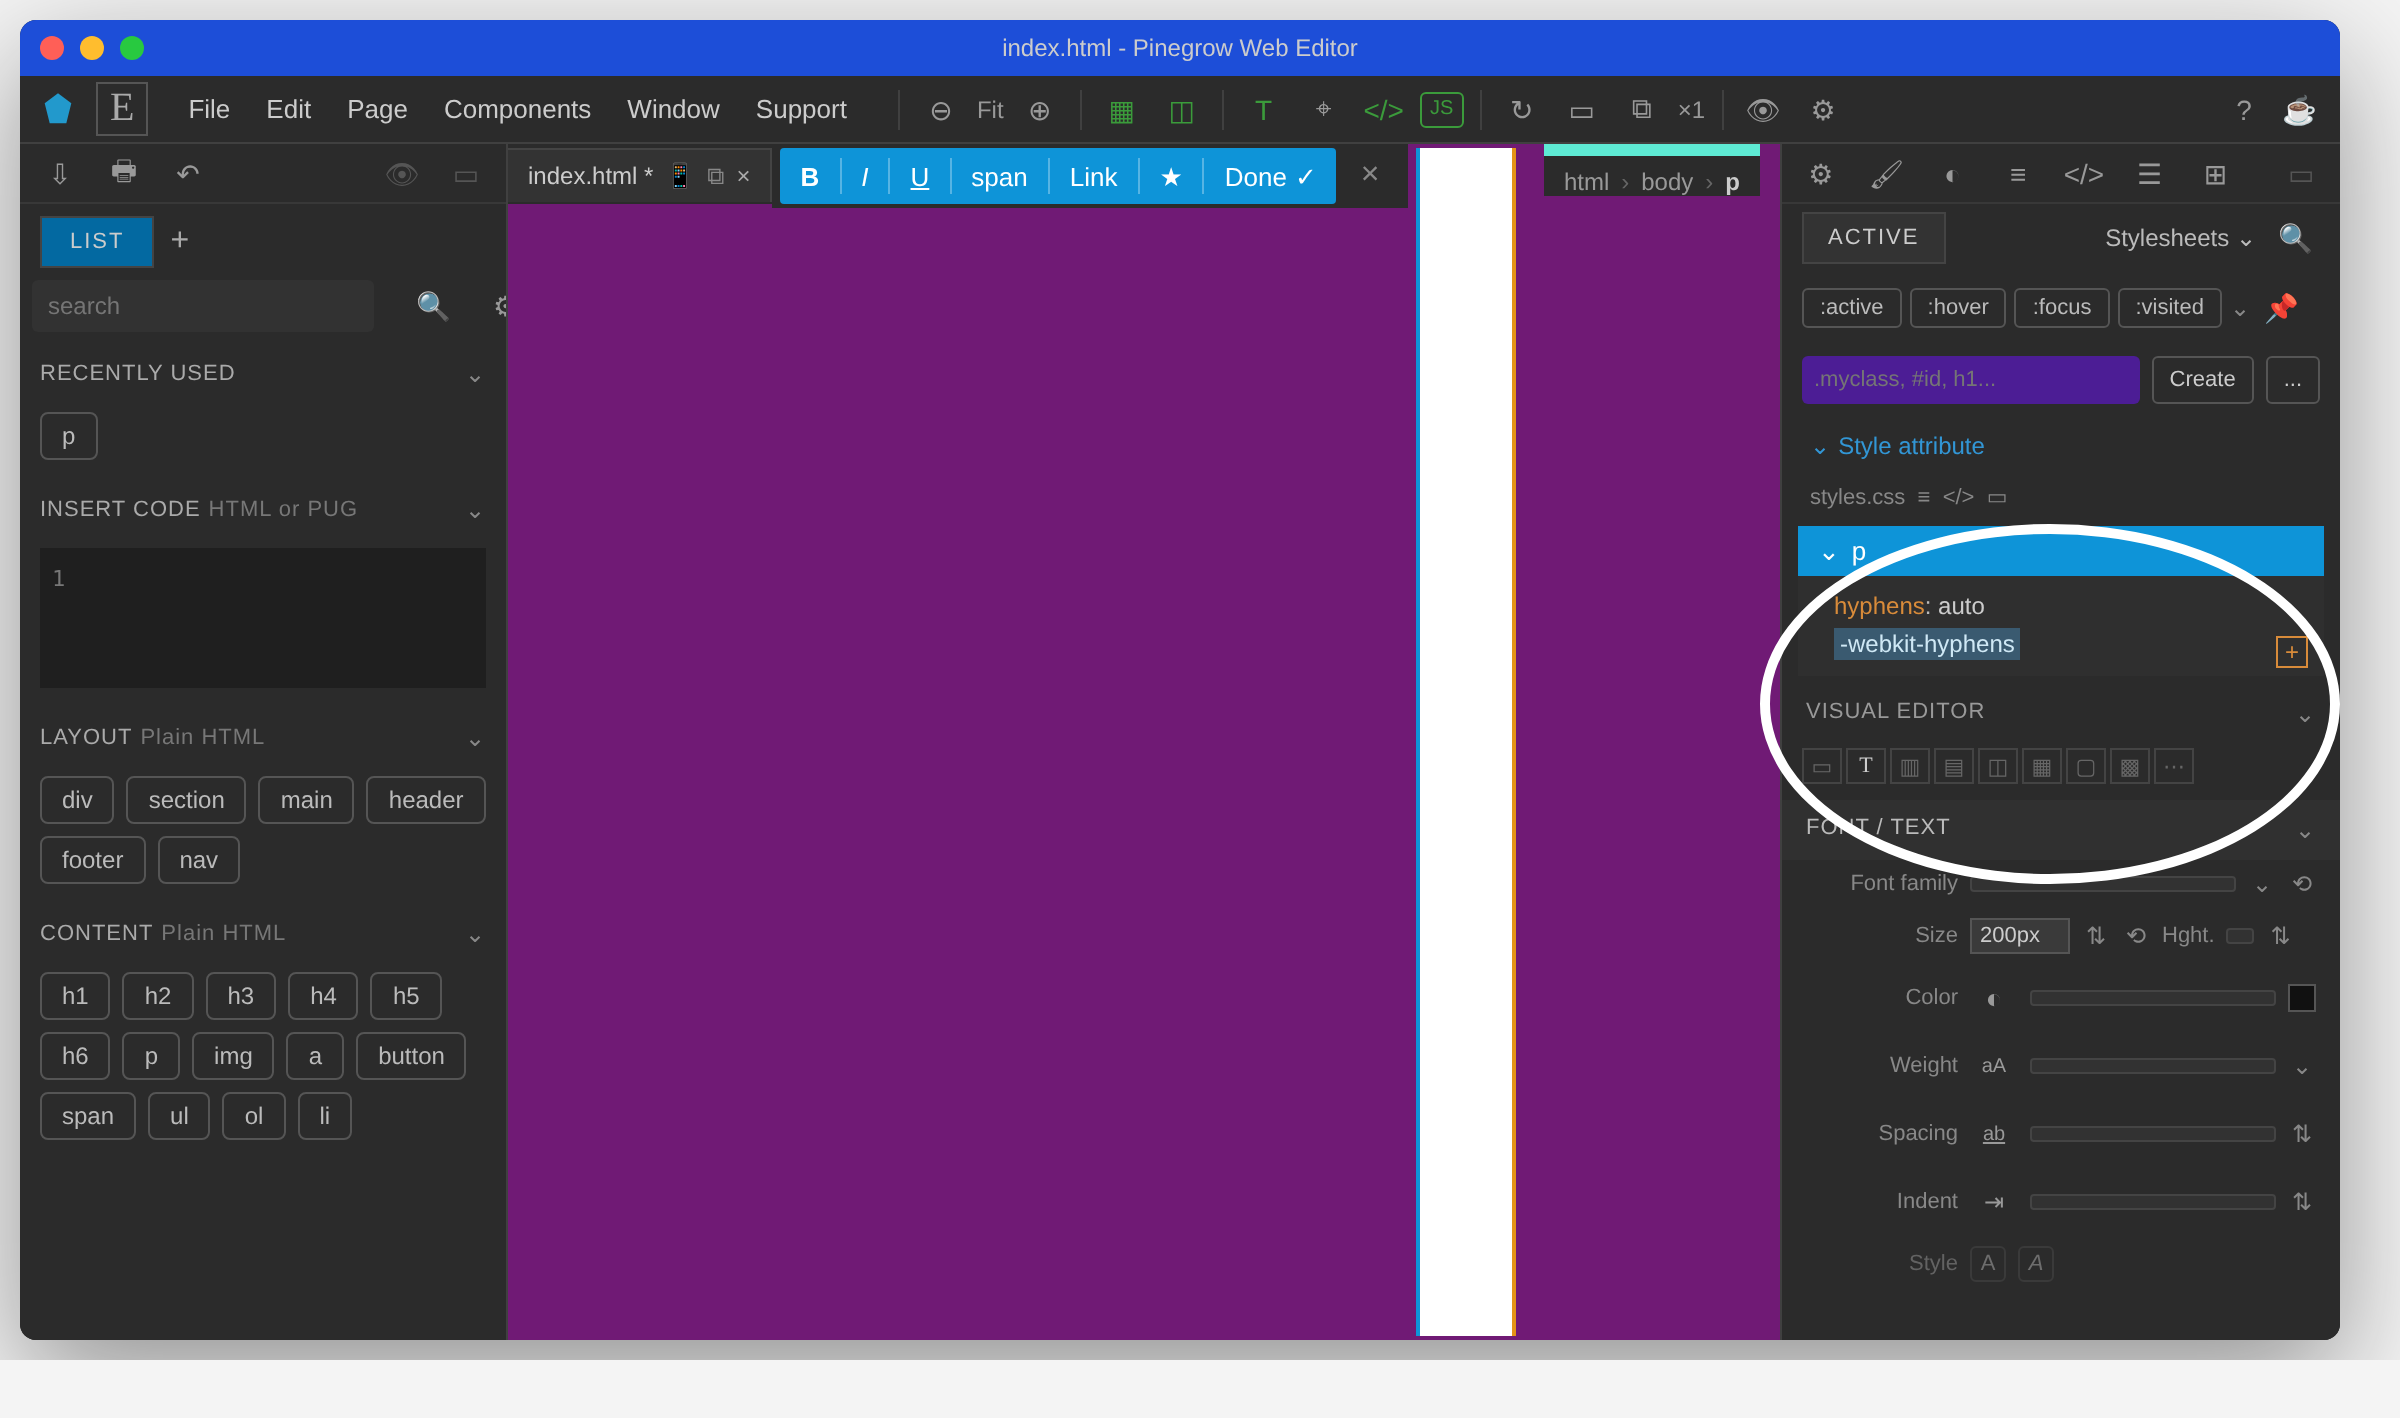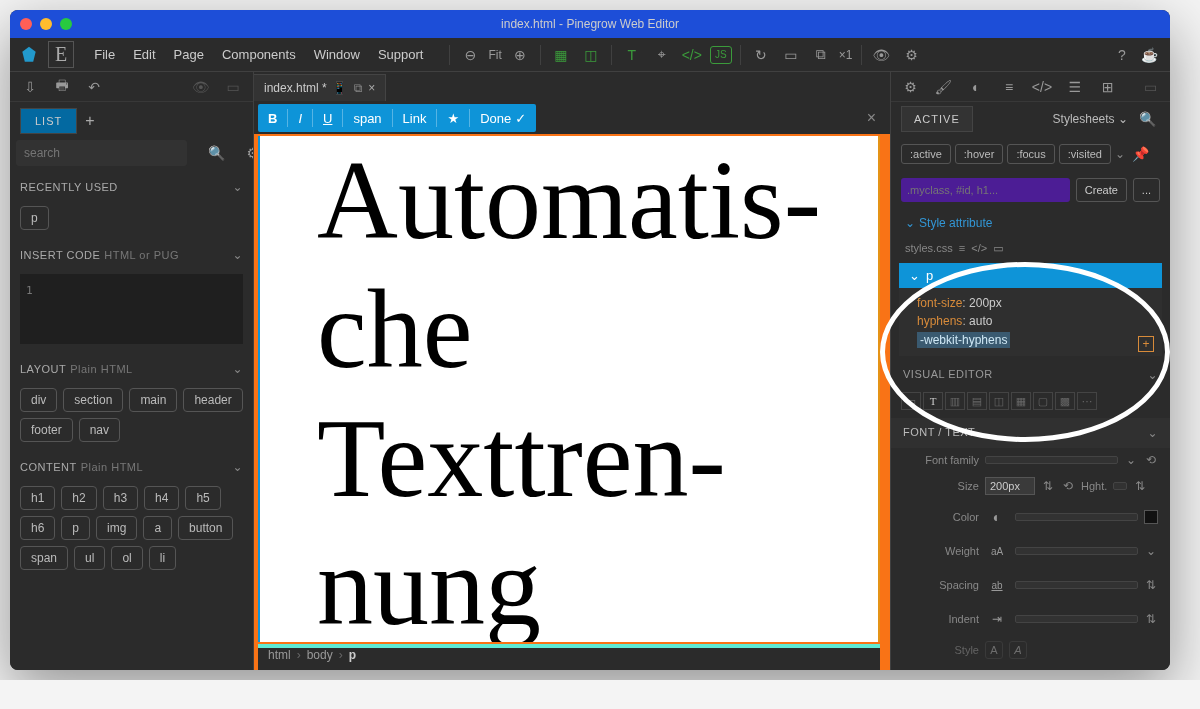--- a/index.html
+++ b/index.html
@@ -36,33 +36,33 @@
 .search-input { flex: 1; background: #323232; border: none; color: #bbb; padding: 6px 8px; font-size: 12px; border-radius: 3px; }
 .section-header { display: flex; align-items: center; justify-content: space-between; padding: 8px 10px; color: #aaa; font-size: 11px; letter-spacing: 0.5px; }
 .section-header .sub { color: #777; font-size: 11px; text-transform: none; margin-left: 4px; }
 .chevron { color: #888; font-size: 12px; }
 .tag-row { display: flex; flex-wrap: wrap; gap: 6px; padding: 4px 10px 10px 10px; }
 .tag-btn { background: transparent; border: 1px solid #555; color: #bbb; padding: 4px 10px; font-size: 12px; border-radius: 4px; cursor: pointer; }
 .code-area { background: #1f1f1f; margin: 4px 10px 10px 10px; height: 70px; padding: 6px; }
 .code-line { color: #777; font-family: monospace; font-size: 11px; }
 
 
-.center { flex: 1; display: flex; flex-direction: column; background: #f97316; overflow: hidden; }
+.center { flex: 1; display: flex; flex-direction: row; background: #701a75; overflow: hidden; }
 .tabs-row { height: 30px; display: flex; align-items: center; background: #2b2b2b; }
 .doc-tab { background: #333; color: #ccc; font-size: 12px; padding: 6px 10px; display: flex; align-items: center; gap: 6px; border-top: 1px solid #444; border-right: 1px solid #444; }
 .doc-tab .close { color: #aaa; cursor: pointer; }
 .doc-tab .tab-icon { color: #888; }
 .edit-toolbar { height: 32px; display: flex; align-items: center; gap: 2px; background: #2b2b2b; padding: 0 4px; position: relative; }
 .blue-bar { background: #0e94d8; display: flex; align-items: center; height: 28px; border-radius: 2px; }
 .blue-btn { color: #fff; font-size: 13px; padding: 4px 10px; cursor: pointer; display: flex; align-items: center; gap: 4px; }
 .blue-sep { width: 1px; height: 18px; background: rgba(255,255,255,0.3); }
 .canvas-close { margin-left: auto; color: #888; font-size: 16px; padding: 0 10px; cursor: pointer; }
 .canvas { background: #fff; flex: 1; margin: 2px 10px 2px 4px; border-left: 2px solid #0e94d8; border-right: 2px solid #e59317; overflow: hidden; padding: 0 12px; }
 .canvas-text { font-family: Georgia, "Times New Roman", serif; font-size: 112px; line-height: 1.15; color: #000; hyphens: auto; -webkit-hyphens: auto; word-break: normal; margin-left: 45px; }
-.breadcrumb-bar { height: 26px; background: #2b2b2b; border-top: 4px solid #5eead4; display: flex; align-items: flex-start; padding: 0 10px; color: #999; font-size: 12px; gap: 6px; margin-left: 4px; margin-right:10px;}
+.breadcrumb-bar { height: 26px; background: #2b2b2b; border-top: 6px solid #5eead4; display: flex; align-items: flex-end; padding: 0 10px; color: #999; font-size: 12px; gap: 6px; margin-left: 4px; margin-right:10px;}
 .breadcrumb-bar .crumb { cursor: pointer; }
 .breadcrumb-bar .crumb.active { color: #ccc; font-weight: 600; }
 .breadcrumb-bar .sep { color: #666; }
 
 
 .right-panel { width: 280px; background: #2b2b2b; border-left: 1px solid #404040; display: flex; flex-direction: column; overflow: hidden; font-size: 12px; color: #bbb; }
 .rp-toolbar { height: 30px; display: flex; align-items: center; padding: 0 8px; gap: 10px; border-bottom: 1px solid #383838; }
 .rp-tabs { height: 34px; display: flex; align-items: center; justify-content: space-between; padding: 0 10px; }
 .rp-tab { background: #333; border: 1px solid #444; color: #ccc; padding: 6px 12px; font-size: 11px; letter-spacing: 1px; }
 .stylesheets { color: #bbb; font-size: 12px; cursor: pointer; }
@@ -303,21 +303,20 @@
       </div>
       <div class="styles-src">
         <span>styles.css</span> &nbsp;≡ &nbsp;&lt;/&gt; &nbsp;▭
       </div>
       <div class="rule-block">
         <div class="rule-header">
           <span>⌄</span>
           <span>p</span>
         </div>
         <div class="rule-body">
-          <div class="css-line"><span class="css-prop">font-size</span>: <span class="css-val">200px</span></div>
           <div class="css-line"><span class="css-prop">hyphens</span>: <span class="css-val">auto</span></div>
           <div class="css-line"><span class="css-edit">-webkit-hyphens</span></div>
           <div class="add-rule">+</div>
         </div>
       </div>
 
       <div class="ve-header">
         <span>VISUAL EDITOR</span>
         <span class="chevron">⌄</span>
       </div>

